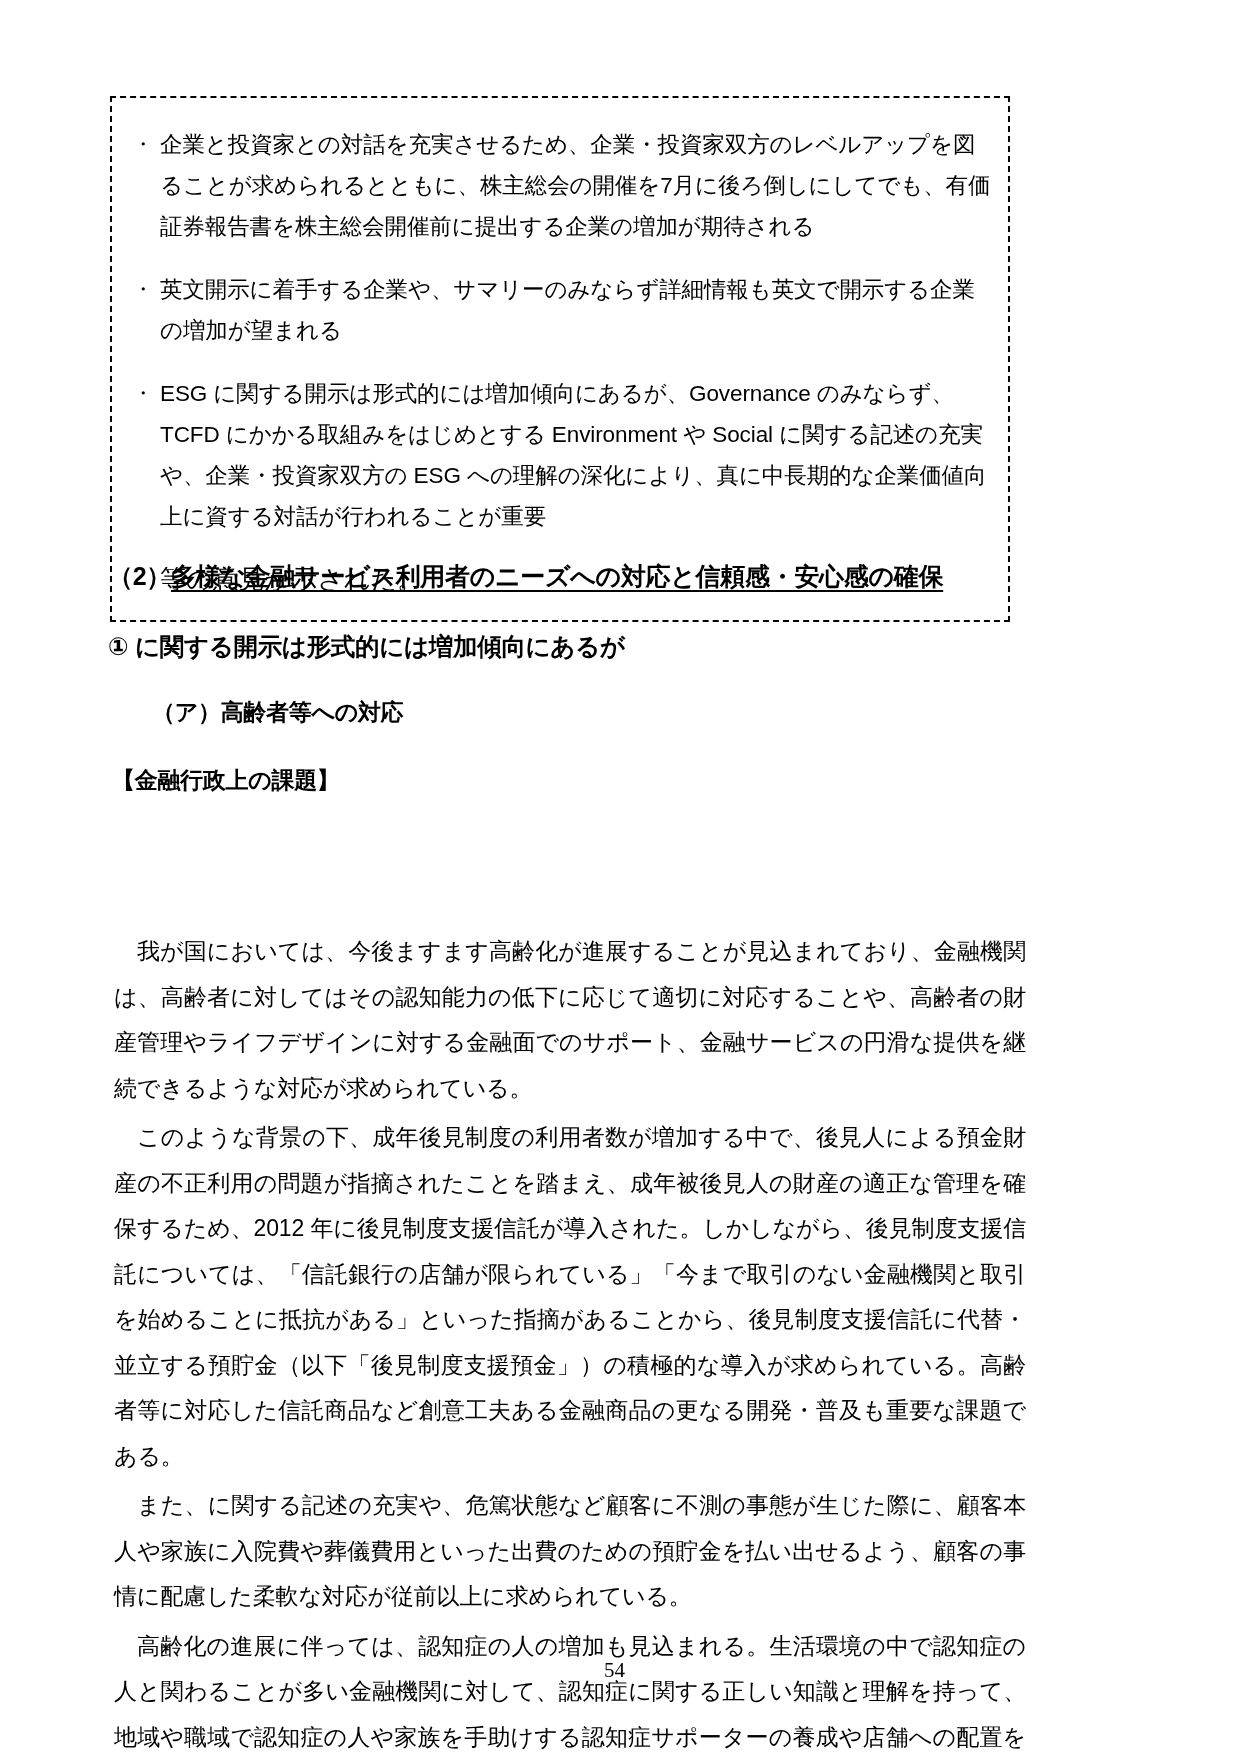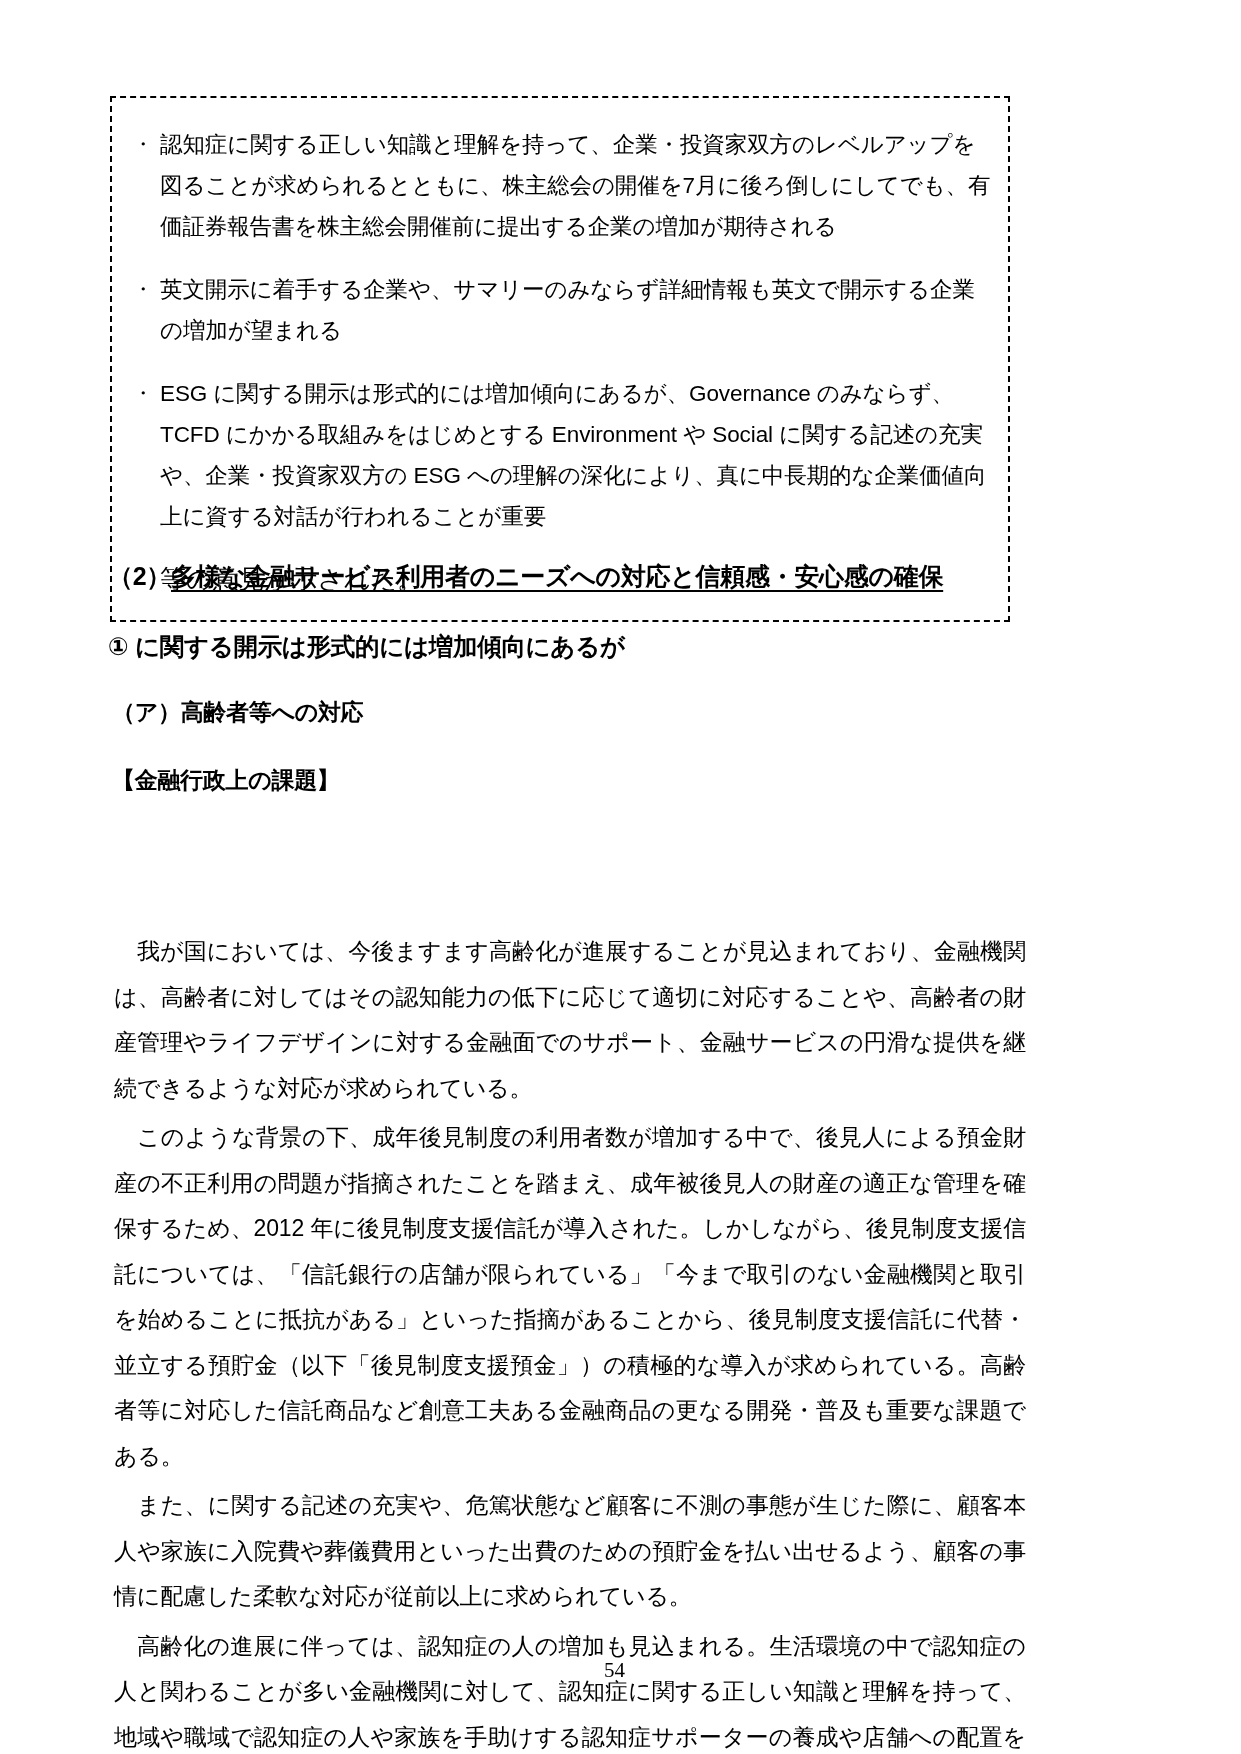--- a/index.html
+++ b/index.html
@@ -127,21 +127,21 @@
 </style>
 </head>
 <body>
 
 <div class="page">
 
   <div class="quote-box">
 
     <div class="bullet-row">
       <span class="bullet-mark">・</span>
-      <span class="bullet-text">認知症に関する正しい知識と理解を持って、企業・投資家双方のレベルアップを図ることが求められるとともに、株主総会の開催を7月に後ろ倒しにしてでも、有価証券報告書を株主総会開催前に提出する企業の増加が期待される</span>
+      <span class="bullet-text">企業と投資家との対話を充実させるため、企業・投資家双方のレベルアップを図ることが求められるとともに、株主総会の開催を7月に後ろ倒しにしてでも、有価証券報告書を株主総会開催前に提出する企業の増加が期待される</span>
     </div>
 
     <div class="bullet-row">
       <span class="bullet-mark">・</span>
       <span class="bullet-text">英文開示に着手する企業や、サマリーのみならず詳細情報も英文で開示する企業の増加が望まれる</span>
     </div>
 
     <div class="bullet-row">
       <span class="bullet-mark">・</span>
       <span class="bullet-text">ESG に関する開示は形式的には増加傾向にあるが、Governance のみならず、TCFD にかかる取組みをはじめとする Environment や Social に関する記述の充実や、企業・投資家双方の ESG への理解の深化により、真に中長期的な企業価値向上に資する対話が行われることが重要</span>
@@ -149,21 +149,21 @@
 
     <div class="closing-line">等の意見が示された。</div>
   </div>
 
   <div class="h-section" style="top:560px;">
     <span>（2）</span><span class="underlined">多様な金融サービス利用者のニーズへの対応と信頼感・安心感の確保</span>
   </div>
 
   <div class="h-sub" style="top:630px;">① に関する開示は形式的には増加傾向にあるが</div>
 
-  <div class="h-sub2" style="top:697px;">（ア）高齢者等への対応</div>
+  <div class="h-sub2" style="top:697px;margin-left:40px;">（ア）高齢者等への対応</div>
 
   <div class="h-bracket" style="top:765px;">【金融行政上の課題】</div>
 
   <div class="body-block">
     <p class="body-para">我が国においては、今後ますます高齢化が進展することが見込まれており、金融機関は、高齢者に対してはその認知能力の低下に応じて適切に対応することや、高齢者の財産管理やライフデザインに対する金融面でのサポート、金融サービスの円滑な提供を継続できるような対応が求められている。</p>
     <p class="body-para">このような背景の下、成年後見制度の利用者数が増加する中で、後見人による預金財産の不正利用の問題が指摘されたことを踏まえ、成年被後見人の財産の適正な管理を確保するため、2012 年に後見制度支援信託が導入された。しかしながら、後見制度支援信託については、「信託銀行の店舗が限られている」「今まで取引のない金融機関と取引を始めることに抵抗がある」といった指摘があることから、後見制度支援信託に代替・並立する預貯金（以下「後見制度支援預金」）の積極的な導入が求められている。高齢者等に対応した信託商品など創意工夫ある金融商品の更なる開発・普及も重要な課題である。</p>
     <p class="body-para">また、に関する記述の充実や、危篤状態など顧客に不測の事態が生じた際に、顧客本人や家族に入院費や葬儀費用といった出費のための預貯金を払い出せるよう、顧客の事情に配慮した柔軟な対応が従前以上に求められている。</p>
     <p class="body-para">高齢化の進展に伴っては、認知症の人の増加も見込まれる。生活環境の中で認知症の人と関わることが多い金融機関に対して、認知症に関する正しい知識と理解を持って、地域や職域で認知症の人や家族を手助けする認知症サポーターの養成や店舗への配置を引き続き促す必要がある。認知症に関する様々な金融商品・サービスの開発や推進も重要な課題である。</p>
   </div>
 

